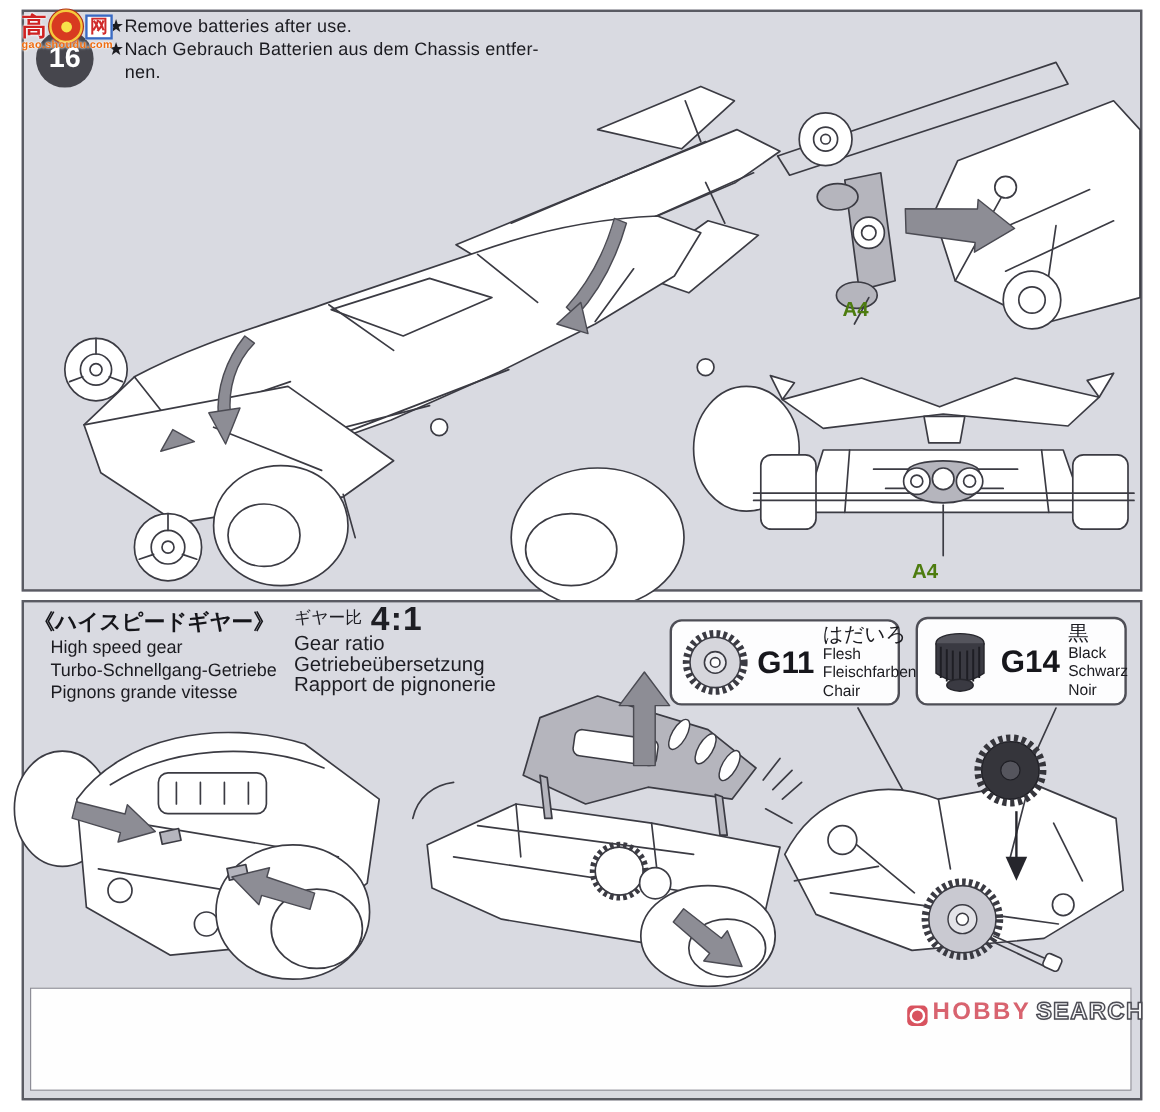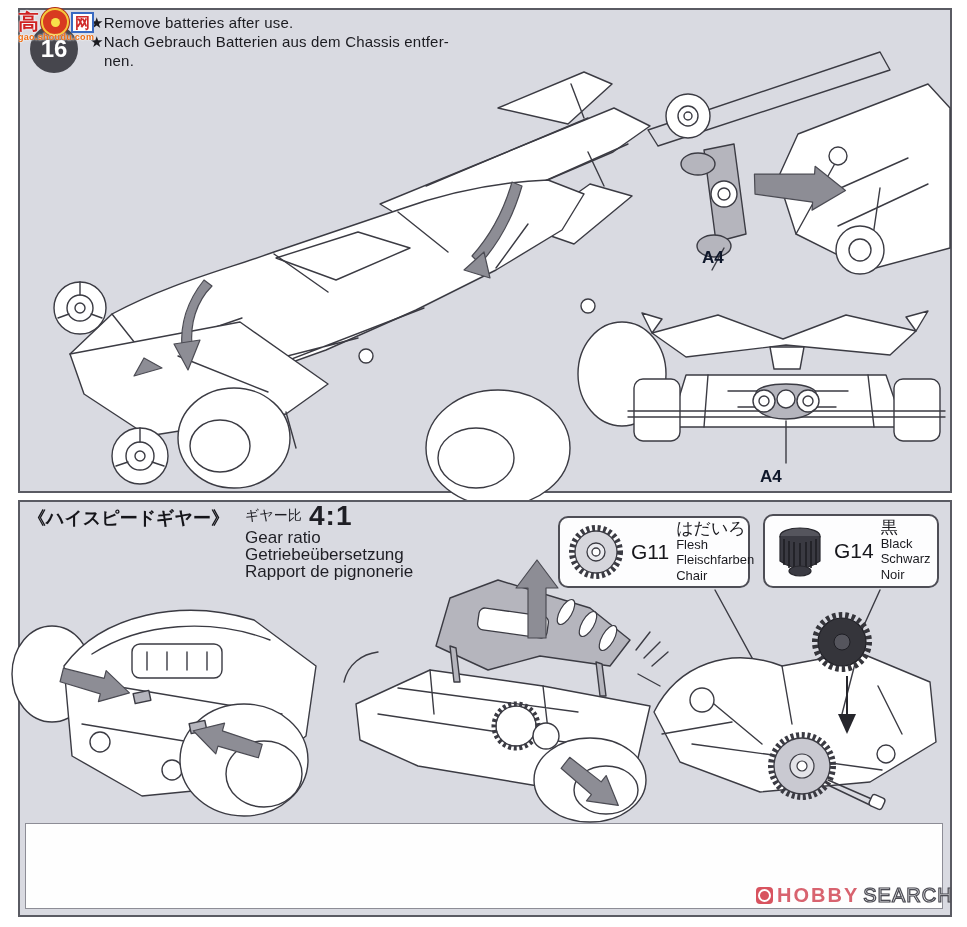--- a/index.html
+++ b/index.html
@@ -4,48 +4,48 @@
 <style>
   html,body{margin:0;padding:0;background:#ffffff;}
   body{width:967px;height:927px;position:relative;overflow:hidden;
        font-family:"Liberation Sans","DejaVu Sans",sans-serif;color:#1e1e24;}
   .abs{position:absolute;}
   .panel{position:absolute;background:#d9dae1;border:2px solid #5a5b63;}
   .warn{font-size:15px;line-height:19px;color:#1b1b20;letter-spacing:.2px;}
   .warn .cont{padding-left:14px;}
   .badge{position:absolute;width:48px;height:48px;border-radius:50%;background:#46464d;
          color:#fff;font-weight:bold;font-size:24px;display:flex;align-items:center;justify-content:center;text-align:right;}
-  .a4label{position:absolute;font-size:17px;font-weight:600;color:#0f172a;}
+  .a4label{position:absolute;font-size:17px;font-weight:600;color:#4d7c0f;}
   .jp-title{font-size:18px;font-weight:bold;color:#15151a;}
   .lang{font-size:15px;line-height:19px;color:#1b1b20;}
   .ratio-jp{font-size:14px;font-weight:normal;}
   .ratio-big{font-size:28px;font-weight:bold;letter-spacing:1px;}
   .ratio-lang{font-size:17px;line-height:17px;}
   .partbox{position:absolute;background:#fdfdfe;border:2px solid #4e4e56;border-radius:10px;
            display:flex;align-items:center;gap:7px;padding:4px 8px;box-sizing:border-box;}
-  .part-id{font-size:21px;font-weight:400;color:#17171c;}
+  .part-id{font-size:26px;font-weight:700;color:#17171c;}
   .part-col{font-size:13px;line-height:15.5px;color:#1b1b20;}
   .part-col .jp{font-size:17px;}
   .notesbox{position:absolute;background:#fefefe;border:1.5px solid #8d8d96;}
   
   .wm{position:absolute;left:18px;top:8px;z-index:60;width:96px;}
   .wm-row{display:flex;align-items:center;gap:2px;}
   .wm-char{font-size:21px;font-weight:bold;color:#cf2222;text-shadow:0 0 2px #fff,0 0 2px #fff;}
   .wm-ball{width:24px;height:24px;border-radius:50%;background:#d83a20;border:2px solid #f5c93c;
            box-shadow:0 0 0 1px #b02a16;display:flex;align-items:center;justify-content:center;}
   .wm-ball i{width:9px;height:9px;border-radius:50%;background:#f7e24a;display:block;}
   .wm-net{font-size:15px;font-weight:bold;color:#d02a2a;background:#fff;border:2px solid #3a6ac2;
           padding:0 2px;line-height:17px;}
   .wm-url{font-size:9px;font-weight:bold;color:#ef6d12;text-shadow:0 0 2px #fff,0 0 2px #fff;margin-top:-4px;letter-spacing:.3px;}
   
-  .hs{position:absolute;left:756px;top:884px;z-index:50;display:flex;align-items:center;gap:4px;}
+  .hs{position:absolute;left:756px;top:832px;z-index:50;display:flex;align-items:flex-end;gap:4px;}
   .hs-ic{width:17px;height:17px;background:#d8535f;border-radius:4px;display:flex;align-items:center;justify-content:center;}
   .hs-ic b{width:9px;height:9px;border:2px solid #fff;border-radius:50%;display:block;}
   .hs-hobby{font-size:20px;font-weight:bold;color:#d8636f;letter-spacing:2px;}
-  .hs-search{font-size:20px;font-weight:normal;color:#f4f4f6;letter-spacing:1px;
+  .hs-search{font-size:20px;font-weight:bold;color:#f4f4f6;letter-spacing:1px;
              -webkit-text-stroke:1.2px #4c4c54;text-shadow:0 0 1px #4c4c54;}
   svg{position:absolute;overflow:visible;}
   .ln{fill:none;stroke:#3b3b43;stroke-width:1.4;stroke-linejoin:round;stroke-linecap:round;}
   .lnw{fill:#ffffff;stroke:#3b3b43;stroke-width:1.4;stroke-linejoin:round;}
   .shade{fill:#b5b5bd;stroke:#3b3b43;stroke-width:1.4;stroke-linejoin:round;}
   .arrow{fill:#8d8d95;stroke:#4b4b53;stroke-width:1.2;stroke-linejoin:round;}
 </style>
 </head>
 <body>
 
@@ -163,20 +163,25 @@
     </g>
     <path class="ln" d="M158,126 L158,168"></path>
   </svg>
   <div class="a4label" style="left:740px;top:457px;">A4</div>
 </div>
 
 <div class="panel" style="left:18px;top:500px;width:930px;height:413px;">
 
   <div class="abs" style="left:8px;top:4px;">
     <div class="jp-title">《ハイスピードギヤー》</div>
+    <div class="lang" style="padding-left:14px;">
+      <div>High speed gear</div>
+      <div>Turbo-Schnellgang-Getriebe</div>
+      <div>Pignons grande vitesse</div>
+    </div>
   </div>
 
   <div class="abs" style="left:225px;top:4px;">
     <span class="ratio-jp">ギヤー比</span>
     <span class="ratio-big" style="position:absolute;left:64px;top:-6px;">4:1</span>
     <div class="ratio-lang" style="margin-top:4px;">
       <div>Gear ratio</div>
       <div>Getriebeübersetzung</div>
       <div>Rapport de pignonerie</div>
     </div>

